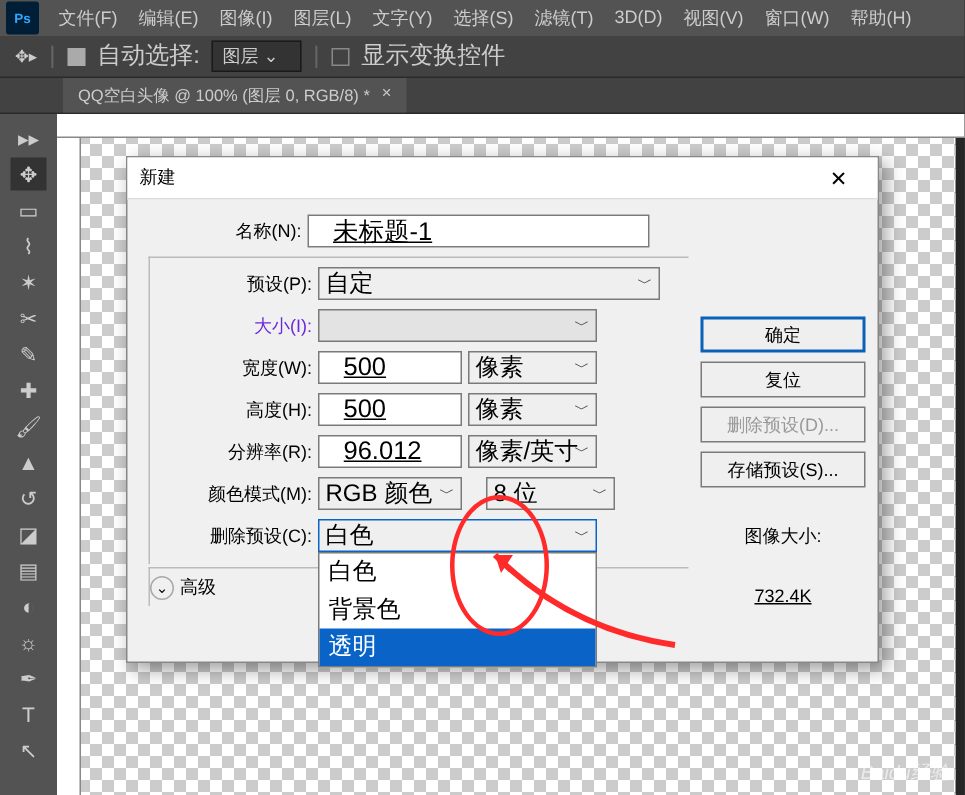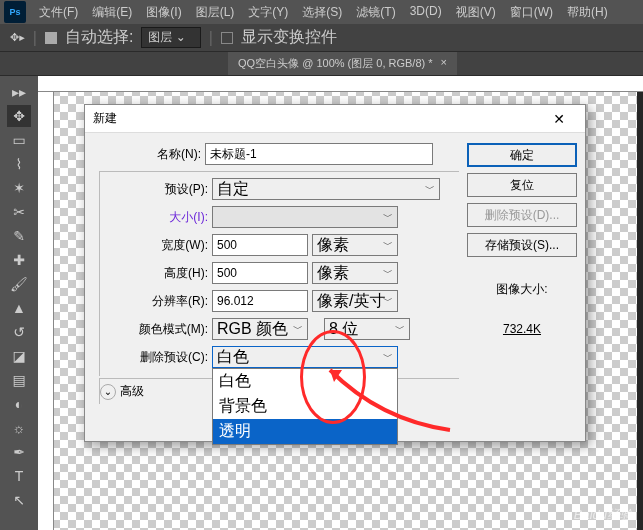--- a/index.html
+++ b/index.html
@@ -4,21 +4,21 @@
 <style>
 * { margin:0; padding:0; box-sizing:border-box; font-family:"Microsoft YaHei",Arial,sans-serif; }
 body { width:643px; height:530px; overflow:hidden; background:#535353; color:#ccc; }
 .app-bar { background:#535353; display:flex; align-items:center; height:24px; padding:0 4px; }
 .ps-logo { width:22px; height:22px; background:#001e36; color:#31a8ff; font-size:9px; font-weight:bold; display:flex; align-items:center; justify-content:center; border-radius:2px; margin-right:6px; }
 .menu-item { font-size:12px; color:#ccc; padding:0 7px; cursor:pointer; }
 .toolbar { background:#424242; height:28px; display:flex; align-items:center; border-bottom:1px solid #2a2a2a; padding-left:10px; gap:8px; }
 .tool-icon { color:#ccc; font-size:11px; }
 .chk { width:12px; height:12px; background:#aaa; display:inline-block; vertical-align:middle; }
 .sel { background:#333; border:1px solid #1a1a1a; color:#ccc; font-size:12px; padding:1px 14px 1px 6px; }
-.tab-bar { background:#424242; height:24px; display:flex; align-items:center; border-bottom:1px solid #2a2a2a;justify-content:center; }
+.tab-bar { background:#424242; height:24px; display:flex; align-items:center; border-bottom:1px solid #2a2a2a; }
 .doc-tab { background:#535353; font-size:11px; color:#ccc; padding:4px 10px; margin-left:42px; display:flex; gap:8px; }
 .workspace { position:absolute; top:76px; left:38px; right:0; bottom:0; background:#262626; }
 .canvas { position:absolute; top:12px; left:6px; right:6px; bottom:0; background-image:
   linear-gradient(45deg,#ccc 25%,transparent 25%,transparent 75%,#ccc 75%),
   linear-gradient(45deg,#ccc 25%,#fff 25%,#fff 75%,#ccc 75%);
   background-size:16px 16px; background-position:0 0,8px 8px; }
 .left-tools { position:absolute; left:0; top:76px; width:38px; bottom:0; background:#535353; display:flex; flex-direction:column; align-items:center; padding-top:4px; }
 .ltool { width:24px; height:22px; color:#ccc; font-size:14px; display:flex; align-items:center; justify-content:center; cursor:pointer; margin:1px 0; }
 .ltool.sel { background:#333; border:none; padding:0; }
 .ruler-h { position:absolute; top:76px; left:38px; right:0; height:16px; background:#fff; border-bottom:1px solid #888; }
@@ -26,24 +26,24 @@
 
 
 .dialog { position:absolute; left:84px; top:104px; width:502px; height:338px; background:#f0f0f0; border:1px solid #888; box-shadow:4px 4px 12px rgba(0,0,0,.4); }
 .dlg-title { height:28px; background:#fff; border-bottom:1px solid #ddd; display:flex; align-items:center; padding:0 8px; font-size:12px; color:#000; }
 .dlg-close { margin-left:auto; width:36px; height:22px; display:flex; align-items:center; justify-content:center; font-size:14px; color:#000; cursor:pointer; }
 .dlg-body { padding:10px 8px; color:#000; font-size:12px; display:flex; }
 .form { flex:1; }
 .row { display:flex; align-items:center; margin-bottom:6px; }
 .lbl { width:112px; text-align:right; padding-right:4px; white-space:nowrap; }
 .lbl.dis { color:#6d28d9; }
-.inp { height:22px; border:1px solid #7a7a7a; background:#fff; padding:0 4px; font-size:12px; }
+.inp { height:22px; border:1px solid #7a7a7a; background:#fff; padding:0 16px; font-size:17px;text-decoration:underline; }
 .dd { height:22px; border:1px solid #7a7a7a; background:#efefef; font-size:16px; padding:0 4px; display:flex; align-items:center; position:relative; }
 .dd::after { content:"﹀"; position:absolute; right:4px; font-size:10px; color:#444; }
-.btn-col { width:110px; margin-left:8px; display:flex; flex-direction:column; gap:6px; }
+.btn-col { width:110px; margin-left:8px; display:flex; flex-direction:column; gap:6px;justify-content:flex-end; }
 .btn { height:24px; border:1px solid #7a7a7a; background:#efefef; font-size:12px; cursor:pointer; }
 .btn.primary { border:2px solid #0b61b8; }
 .btn.dis { color:#999; }
 .group { border:1px solid #bbb; border-right:none; border-bottom:none; margin-left:6px; padding:6px 0 2px; margin-top:2px; margin-bottom:2px; }
 .adv { border:1px solid #bbb; border-right:none; border-bottom:none; margin-left:6px; padding:4px 0; display:flex; align-items:center; gap:4px; }
 .adv .tog { width:16px; height:16px; border:1px solid #aaa; border-radius:8px; display:flex; align-items:center; justify-content:center; font-size:10px; }
 
 .bg-select { position:relative; width:186px; }
 .dd-open { position:absolute; top:21px; left:-1px; right:-1px; background:#fff; border:1px solid #7a7a7a; z-index:10; }
 .opt { padding:2px 6px; }

